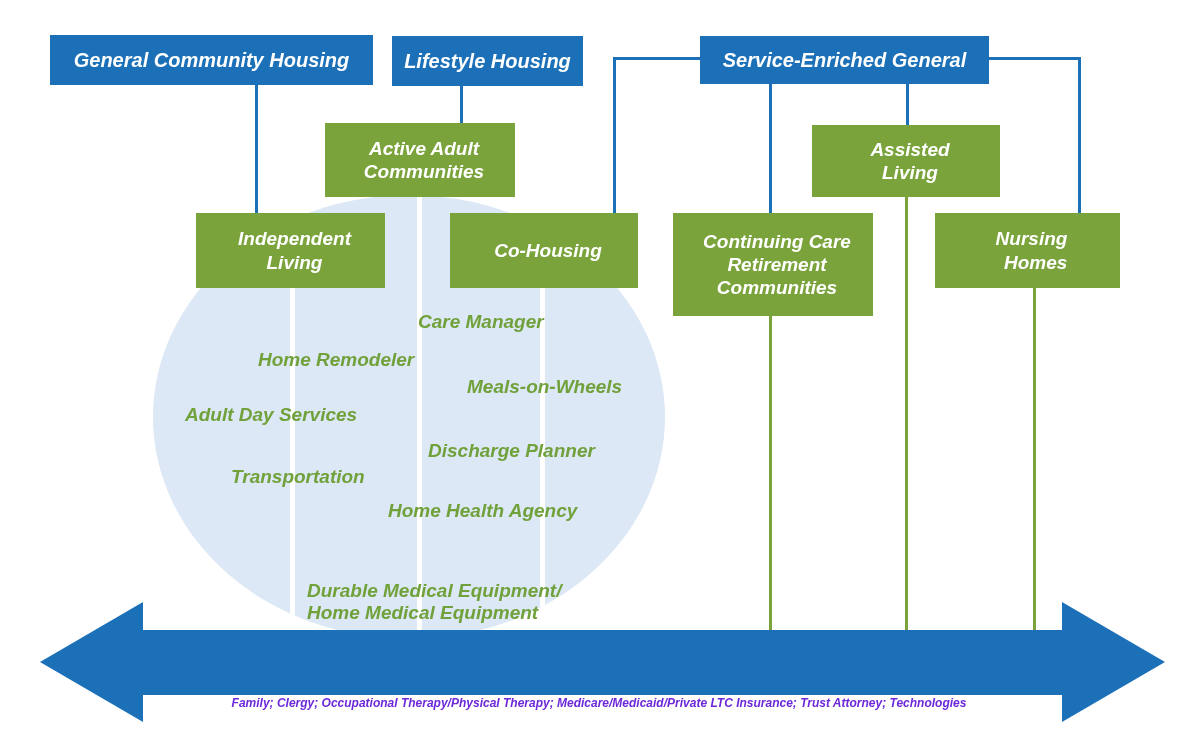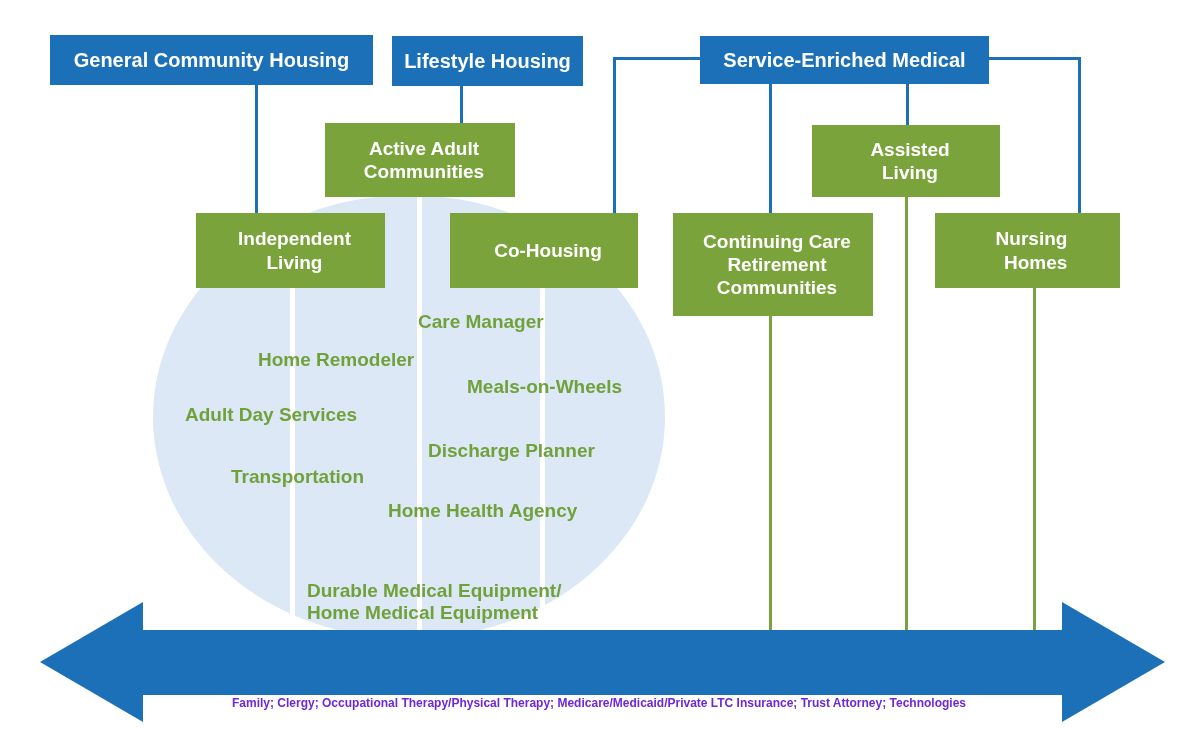--- a/index.html
+++ b/index.html
@@ -1,18 +1,18 @@
 <!DOCTYPE html>
 <html><head>
 <meta charset="utf-8">
 <style>
   html,body{margin:0;padding:0;background:#ffffff;}
   #canvas{
     position:relative;width:1198px;height:742px;background:#ffffff;
-    font-family:"Liberation Sans", sans-serif;overflow:hidden;
+    font-family:"Liberation Sans", sans-serif;overflow:hidden;font-style:italic;
   }
   .box{
     position:absolute;display:flex;align-items:center;justify-content:center;
     text-align:center;color:#ffffff;font-weight:bold;box-sizing:border-box;
     white-space:pre-line;line-height:1.22;z-index:3;
   }
   .blue-box{background:#1B70B8;font-size:20px;}
   .green-box{background:#7AA33C;font-size:19px;padding-left:8px;}
   .line{position:absolute;z-index:1;}
   .blue-line{background:#1B70B8;}
@@ -63,21 +63,21 @@
   <div class="line blue-line" style="left:906px;top:84px;width:3px;height:41px;"></div>
   <div class="line blue-line" style="left:986px;top:57px;width:95px;height:3px;"></div>
   <div class="line blue-line" style="left:1078px;top:57px;width:3px;height:156px;"></div>
 
   <div class="line green-line" style="left:769px;top:315px;width:3px;height:322px;"></div>
   <div class="line green-line" style="left:905px;top:197px;width:3px;height:440px;"></div>
   <div class="line green-line" style="left:1033px;top:287px;width:3px;height:350px;"></div>
 
   <div class="box blue-box" style="left:50px;top:35px;width:323px;height:50px;">General Community Housing</div>
   <div class="box blue-box" style="left:392px;top:36px;width:191px;height:50px;">Lifestyle Housing</div>
-  <div class="box blue-box" style="left:700px;top:36px;width:289px;height:48px;">Service-Enriched Medical</div>
+  <div class="box blue-box" style="left:700px;top:36px;width:289px;height:48px;">Service-Enriched General</div>
 
   <div class="box green-box" style="left:325px;top:123px;width:190px;height:74px;">Active Adult
 Communities</div>
   <div class="box green-box" style="left:812px;top:125px;width:188px;height:72px;">Assisted
 Living</div>
   <div class="box green-box" style="left:196px;top:213px;width:189px;height:75px;">Independent
 Living</div>
   <div class="box green-box" style="left:450px;top:213px;width:188px;height:75px;">Co-Housing</div>
   <div class="box green-box" style="left:673px;top:213px;width:200px;height:103px;">Continuing Care
 Retirement

